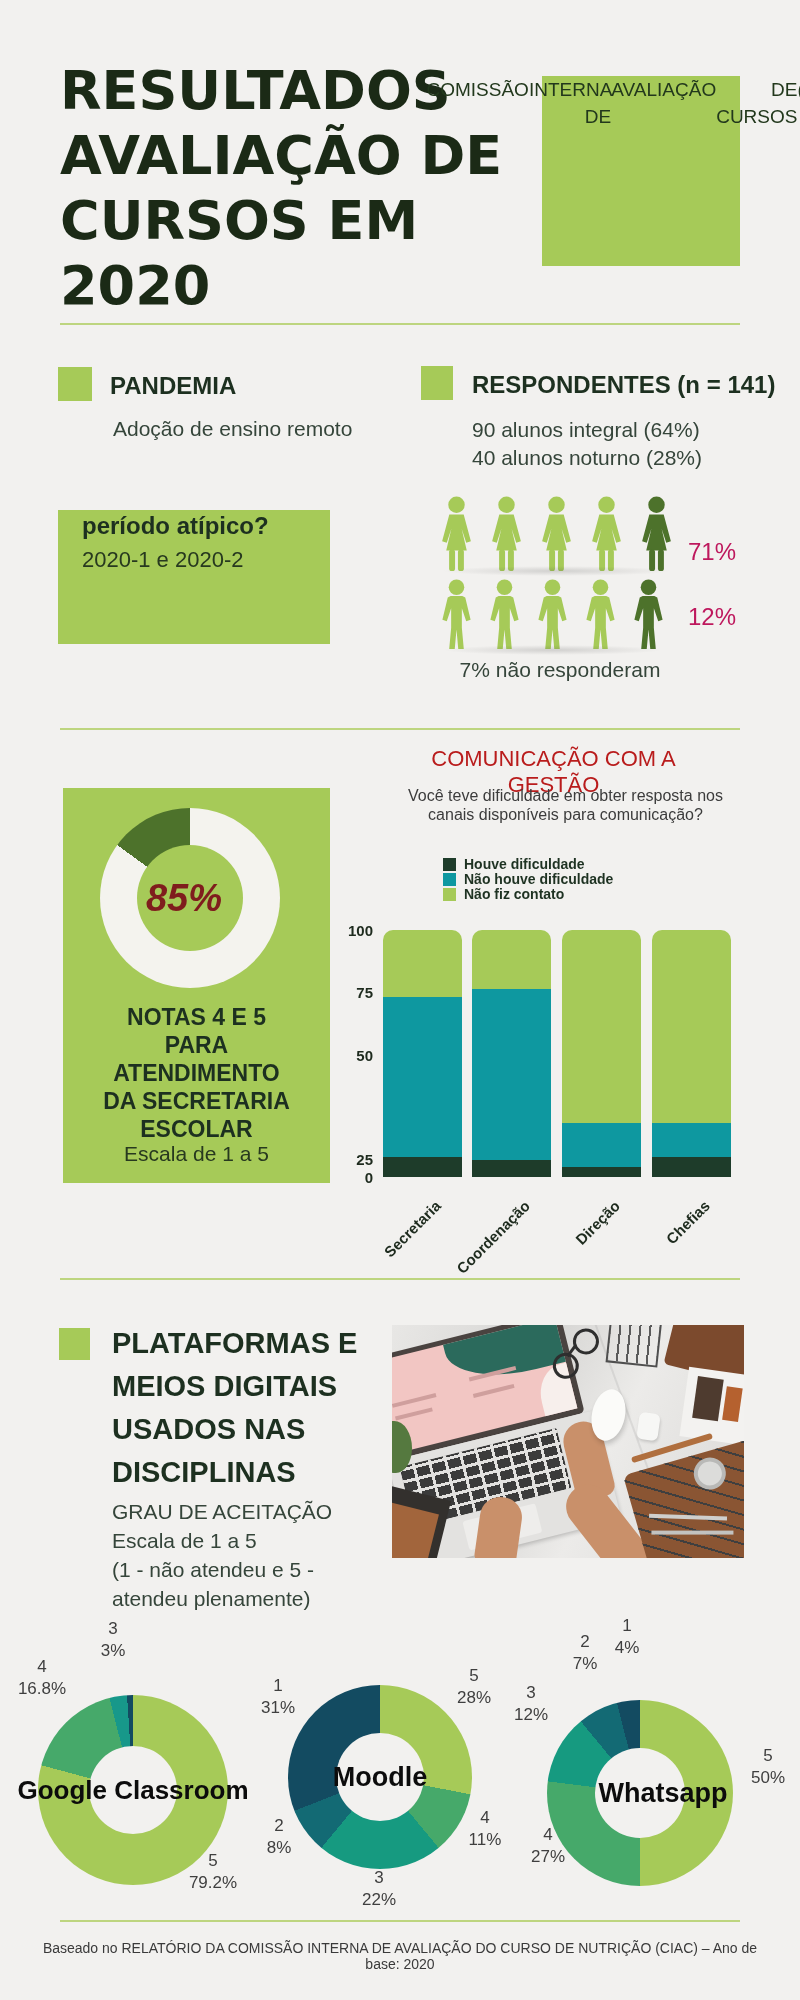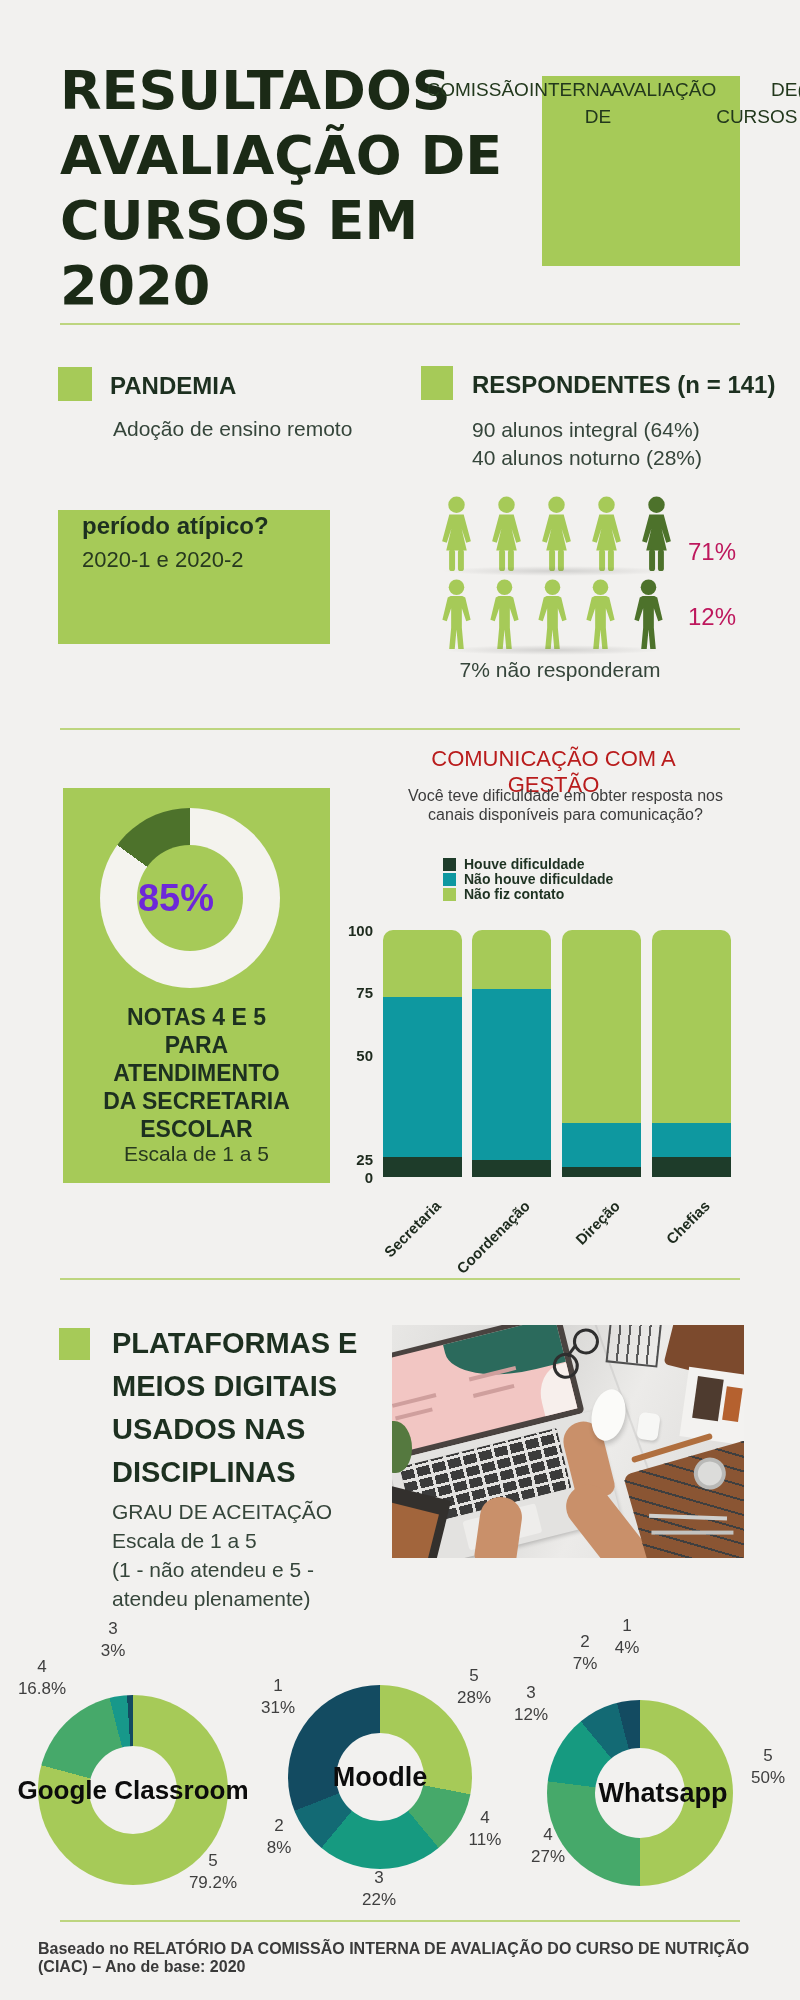--- a/index.html
+++ b/index.html
@@ -34,21 +34,21 @@
              color:#1e2b1e;transform:rotate(-45deg);transform-origin:100% 0%;white-space:nowrap;}
   .people-row{position:absolute;display:flex;gap:3px;}
   .people-row::after{content:"";position:absolute;left:8px;right:8px;bottom:-4px;height:10px;
         background:radial-gradient(ellipse at center, rgba(60,60,60,.18), transparent 70%);}
   .row-f svg{width:47px;height:76px;}
   .row-m svg{width:45px;height:72px;}
   .pct-big{font-size:24px;color:#be185d;}
   .photo{position:absolute;left:392px;top:1325px;width:352px;height:233px;overflow:hidden;
          background:linear-gradient(115deg,#e8e7e5 0%,#d6d5d3 35%,#ecebe9 60%,#d9d8d6 100%);}
   .photo *{position:absolute;}
-  .footer{font-size:16px;color:#3a3a3a;text-align:left;font-weight:bold;}
+  .footer{font-size:14px;color:#3a3a3a;text-align:center;}
   .qtext{font-size:16px;line-height:19px;color:#3c3c3c;text-align:center;}
 </style>
 </head>
 <body>
 
 <svg width="0" height="0" style="position:absolute" aria-hidden="true">
   <defs>
     <symbol id="female" viewBox="0 0 44 74">
       <circle cx="22" cy="8.5" r="8"></circle>
       <polygon points="15,18 29,18 36,44 31.5,45.6 27,32 32,53 12,53 17,32 12.5,45.6 8,44"></polygon>
@@ -138,21 +138,21 @@
   <div class="abs divider" style="left:60px;top:728px;width:680px;"></div>
 
   <div class="abs center-txt" style="left:383px;top:746px;width:341px;font-weight:normal;font-size:22px;color:#b91c1c;">COMUNICAÇÃO COM A GESTÃO</div>
   <div class="abs qtext" style="left:380px;top:786px;width:371px;">
     <div>Você teve dificuldade em obter resposta nos</div>
     <div>canais disponíveis para comunicação?</div>
   </div>
 
   <div class="abs greenbox" style="left:63px;top:788px;width:267px;height:395px;"></div>
   <div class="donut" style="left: 100px; top: 808px; width: 180px; height: 180px; --hole: 106px; --hole-bg: #a6ca58; background: conic-gradient(rgb(244, 243, 238) 0%, rgb(244, 243, 238) 85%, rgb(77, 114, 43) 85%, rgb(77, 114, 43) 100%);"></div>
-  <div class="donut-center" style="left:176px;top:898px;font-size:38px;color:#6d28d9;">85%</div>
+  <div class="donut-center" style="left:184px;top:898px;font-size:38px;color:#7f1d1d;font-style:italic;">85%</div>
   <div class="abs center-txt" style="left:63px;top:1003px;width:267px;font-weight:bold;font-size:23px;line-height:28px;color:#1d3020;">
     <div>NOTAS 4 E 5</div>
     <div>PARA</div>
     <div>ATENDIMENTO</div>
     <div>DA SECRETARIA</div>
     <div>ESCOLAR</div>
   </div>
   <div class="abs center-txt" style="left:63px;top:1142px;width:267px;font-size:21px;color:#27391f;">Escala de 1 a 5</div>
 
   <div class="abs" style="left:443px;top:857px;">

